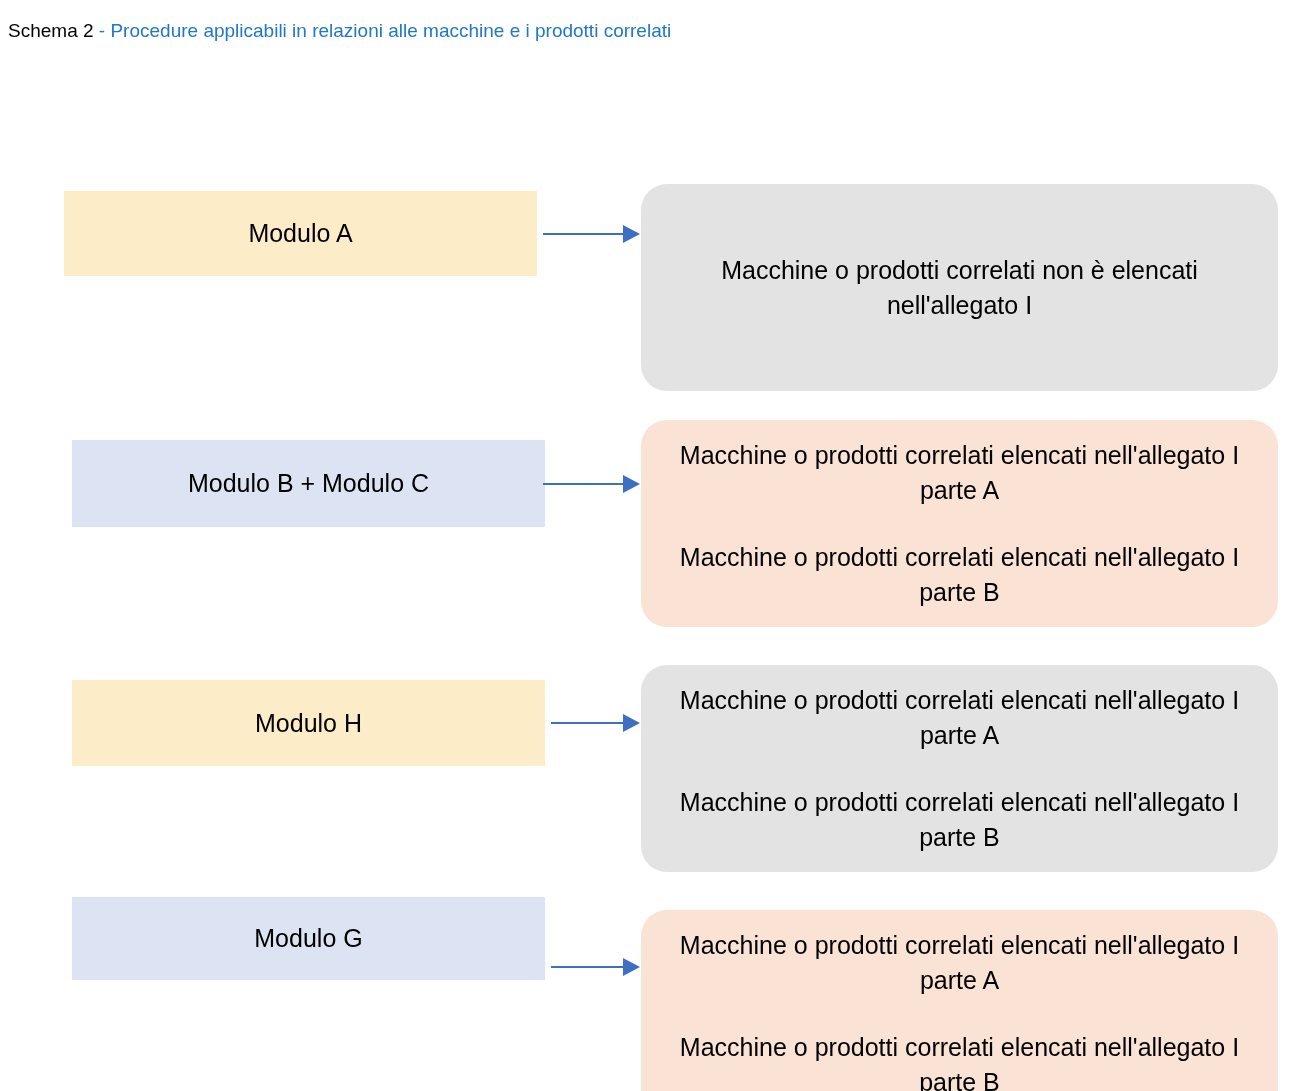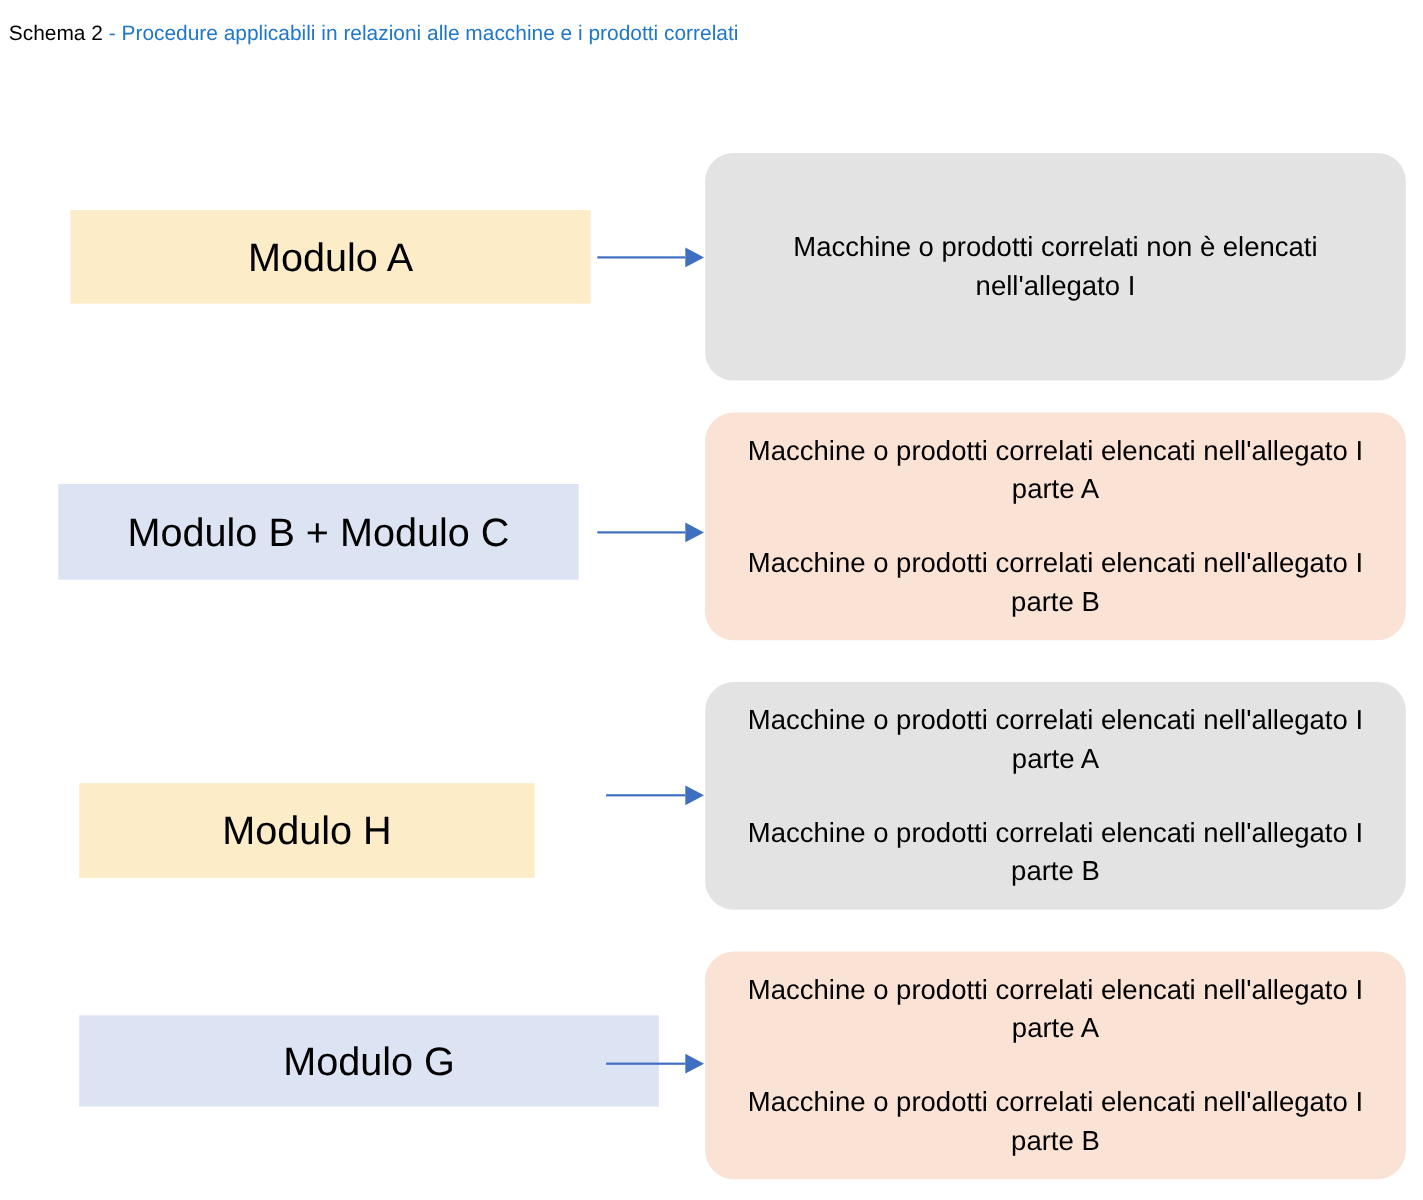--- a/index.html
+++ b/index.html
@@ -39,37 +39,38 @@
     width: 1294px;
     height: 1091px;
   }
 
   
   .module-box {
     position: absolute;
     display: flex;
     align-items: center;
     justify-content: center;
-    font-size: 36px;
+    font-size: 25px;
     color: #000000;
     box-sizing: border-box;
     text-align: center;
     white-space: nowrap;
   }
 
   
   .desc-box {
     position: absolute;
     border-radius: 26px;
     box-sizing: border-box;
     display: flex;
     flex-direction: column;
     align-items: center;
     justify-content: center;
     padding: 10px 34px;
+    margin-top: 45px;
   }
   .desc-para {
     font-size: 25px;
     line-height: 35px;
     color: #000000;
     text-align: center;
     margin: 0;
   }
   .desc-para + .desc-para {
     margin-top: 32px;
@@ -112,43 +113,43 @@
     <div class="module-box" style="left: 64px; top: 191px; width: 473px; height: 85px; background: rgb(253, 236, 200);">
       <span>Modulo A</span>
     </div>
     <div class="connector" style="left: 543px; top: 222px; width: 98px;">
       <div class="conn-line" style="width: 80px;"></div>
       <div class="conn-head" style="left: 80px;"></div>
     </div>
     <div class="desc-box" style="left: 641px; top: 139px; width: 637px; height: 207px; background: rgb(227, 227, 227);">
       <p class="desc-para"><span>Macchine o prodotti correlati non è elencati nell'allegato I</span></p>
     </div>
-    <div class="module-box" style="left: 53px; top: 440px; width: 473px; height: 87px; background: rgb(220, 227, 242);">
+    <div class="module-box" style="left: 72px; top: 440px; width: 473px; height: 87px; background: rgb(220, 227, 242);">
       <span>Modulo B + Modulo C</span>
     </div>
     <div class="connector" style="left: 543px; top: 472px; width: 98px;">
       <div class="conn-line" style="width: 80px;"></div>
       <div class="conn-head" style="left: 80px;"></div>
     </div>
     <div class="desc-box" style="left: 641px; top: 375px; width: 637px; height: 207px; background: rgb(250, 226, 213);">
       <p class="desc-para"><span>Macchine o prodotti correlati elencati nell'allegato I parte A</span></p>
       <p class="desc-para"><span>Macchine o prodotti correlati elencati nell'allegato I parte B</span></p>
     </div>
-    <div class="module-box" style="left: 72px; top: 680px; width: 414px; height: 86px; background: rgb(253, 236, 200); margin-top: 32px;">
+    <div class="module-box" style="left: 72px; top: 680px; width: 473px; height: 86px; background: rgb(253, 236, 200);">
       <span>Modulo H</span>
     </div>
     <div class="connector" style="left: 551px; top: 711px; width: 90px;">
       <div class="conn-line" style="width: 72px;"></div>
       <div class="conn-head" style="left: 72px;"></div>
     </div>
     <div class="desc-box" style="left: 641px; top: 620px; width: 637px; height: 207px; background: rgb(227, 227, 227);">
       <p class="desc-para"><span>Macchine o prodotti correlati elencati nell'allegato I parte A</span></p>
       <p class="desc-para"><span>Macchine o prodotti correlati elencati nell'allegato I parte B</span></p>
     </div>
-    <div class="module-box" style="left: 72px; top: 923px; width: 527px; height: 83px; background: rgb(220, 227, 242);">
+    <div class="module-box" style="left: 72px; top: 897px; width: 473px; height: 83px; background: rgb(220, 227, 242);">
       <span>Modulo G</span>
     </div>
     <div class="connector" style="left: 551px; top: 955px; width: 90px;">
       <div class="conn-line" style="width: 72px;"></div>
       <div class="conn-head" style="left: 72px;"></div>
     </div>
     <div class="desc-box" style="left: 641px; top: 865px; width: 637px; height: 207px; background: rgb(250, 226, 213);">
       <p class="desc-para"><span>Macchine o prodotti correlati elencati nell'allegato I parte A</span></p>
       <p class="desc-para"><span>Macchine o prodotti correlati elencati nell'allegato I parte B</span></p>
     </div>

